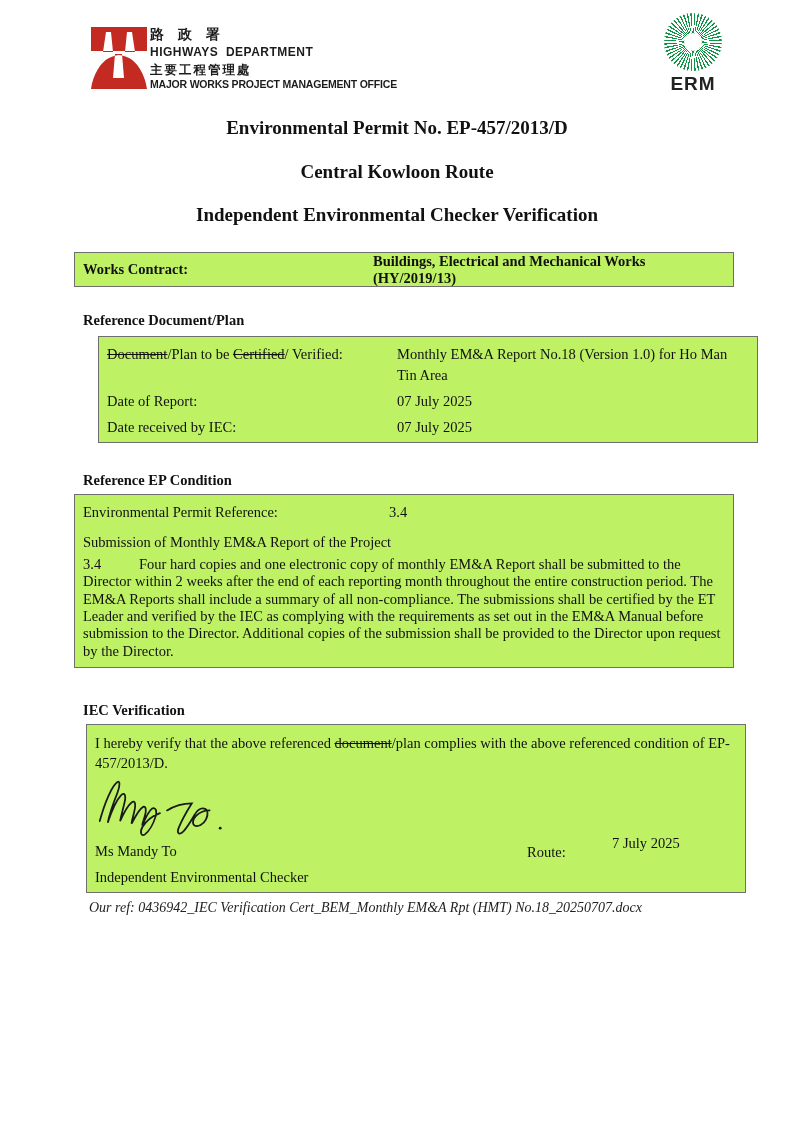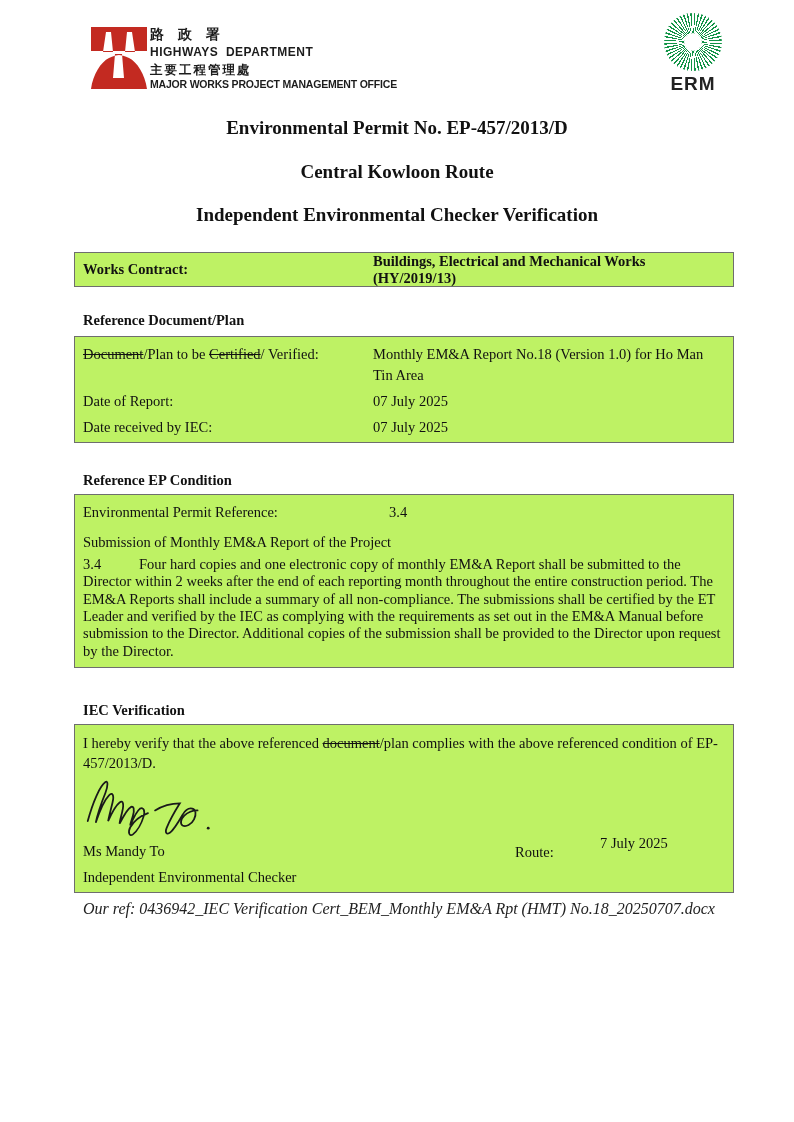--- a/index.html
+++ b/index.html
@@ -26,39 +26,39 @@
     font-size:19px; font-weight:700; }
   .t1 { top:117px; } .t2 { top:161px; } .t3 { top:204px; }
   
   .box { position:absolute; left:74px; width:660px; border:1px solid #6e6e6e;
     box-sizing:border-box; background:#bef264; }
   .sec-heading { position:absolute; left:83px; font-size:14.5px; font-weight:700; }
   .works-box { top:252px; height:35px; display:flex; align-items:center; padding:0 8px; }
   .works-label { width:290px; font-weight:700; font-size:14.5px; }
   .works-value { flex:1; font-weight:700; font-size:14.5px; }
   .h-refdoc { top:312px; }
-  .refdoc-box { top:336px; height:107px; padding:7px 8px; font-size:14.5px; }
+  .refdoc-box { top:336px; height:107px; padding:7px 8px; font-size:14.5px;margin-left:24px; }
   .kv-row { display:grid; grid-template-columns:290px 1fr; line-height:1.45; margin-bottom:5px; }
   s { text-decoration:line-through; }
   .h-refep { top:472px; }
   .refep-box { top:494px; height:174px; padding:9px 8px; font-size:14.5px; }
   .cond-row { display:grid; grid-template-columns:306px 1fr; line-height:1.2; }
   .ep-sub { margin-top:13px; line-height:1.2; }
   .ep-clause { margin-top:4px; line-height:1.2; }
   .clause-num { display:inline-block; width:56px; }
   .h-iec { top:702px; }
-  .iec-box { top:724px; height:169px; font-size:14.5px; }
+  .iec-box { top:724px; height:169px; font-size:14.5px;margin-left:12px; }
   .iec-statement { padding:8px 8px 0 8px; line-height:1.4; }
   .signature { position:absolute; left:6px; top:50px; }
   .sig-name  { position:absolute; left:8px; top:118px; }
   .sig-title { position:absolute; left:8px; top:144px; }
   .date-label { position:absolute; left:440px; top:119px; }
   .date-value { position:absolute; left:525px; top:110px; }
   
-  .our-ref { position:absolute; left:83px; top:900px; font-size:16px; font-style:italic; color:#222; }
+  .our-ref { position:absolute; left:89px; top:900px; font-size:14px; font-style:italic; color:#222; }
 </style>
 </head>
 <body>
 
 <div class="page">
 
   <div class="hyd-header">
     <svg class="hyd-logo" viewBox="0 0 60 64">
       <path fill-rule="evenodd" d="M2 1 H58 V25 H2 Z M14 26 L17 6 L22 6 L24 26 Z M36 26 L38 6 L43 6 L46 26 Z" fill="#c32a21"></path>
       <path fill-rule="evenodd" d="M2 63 C4 48 12 36 20 32 C24 30 28 29 30 29 C32 29 36 30 40 32 C48 36 56 48 58 63 Z M26 28 L33 28 L35 52 L24 52 Z" fill="#c32a21"></path>

